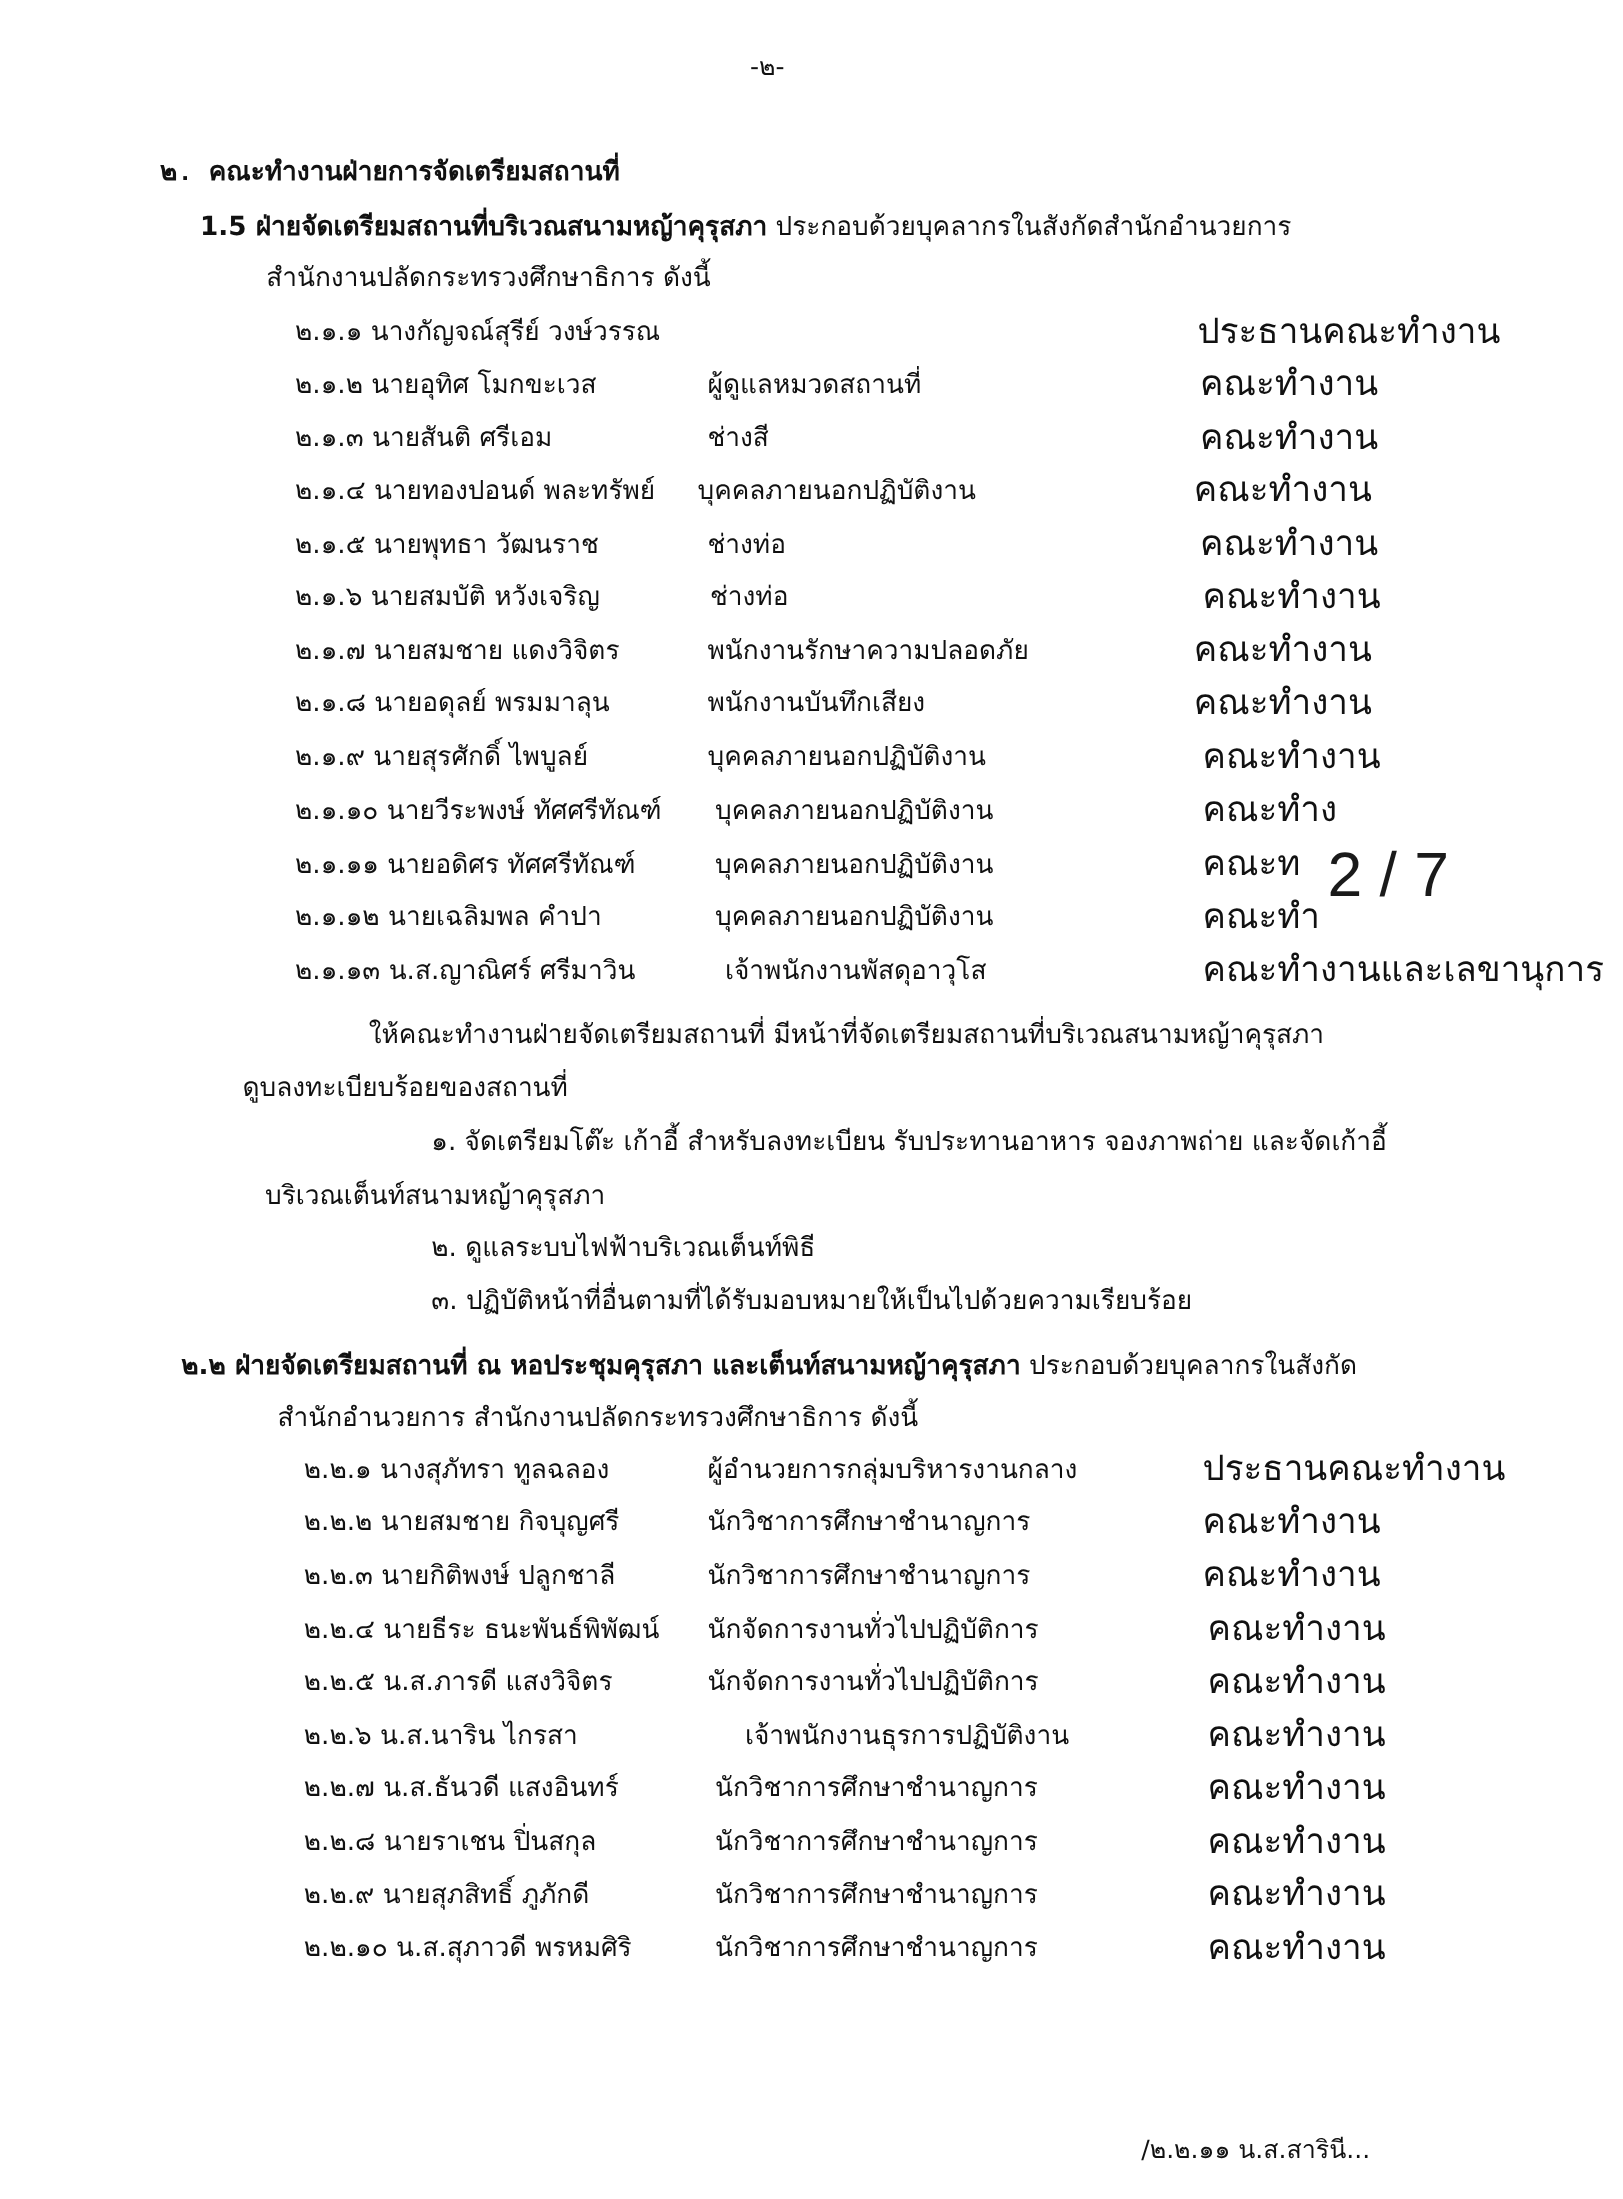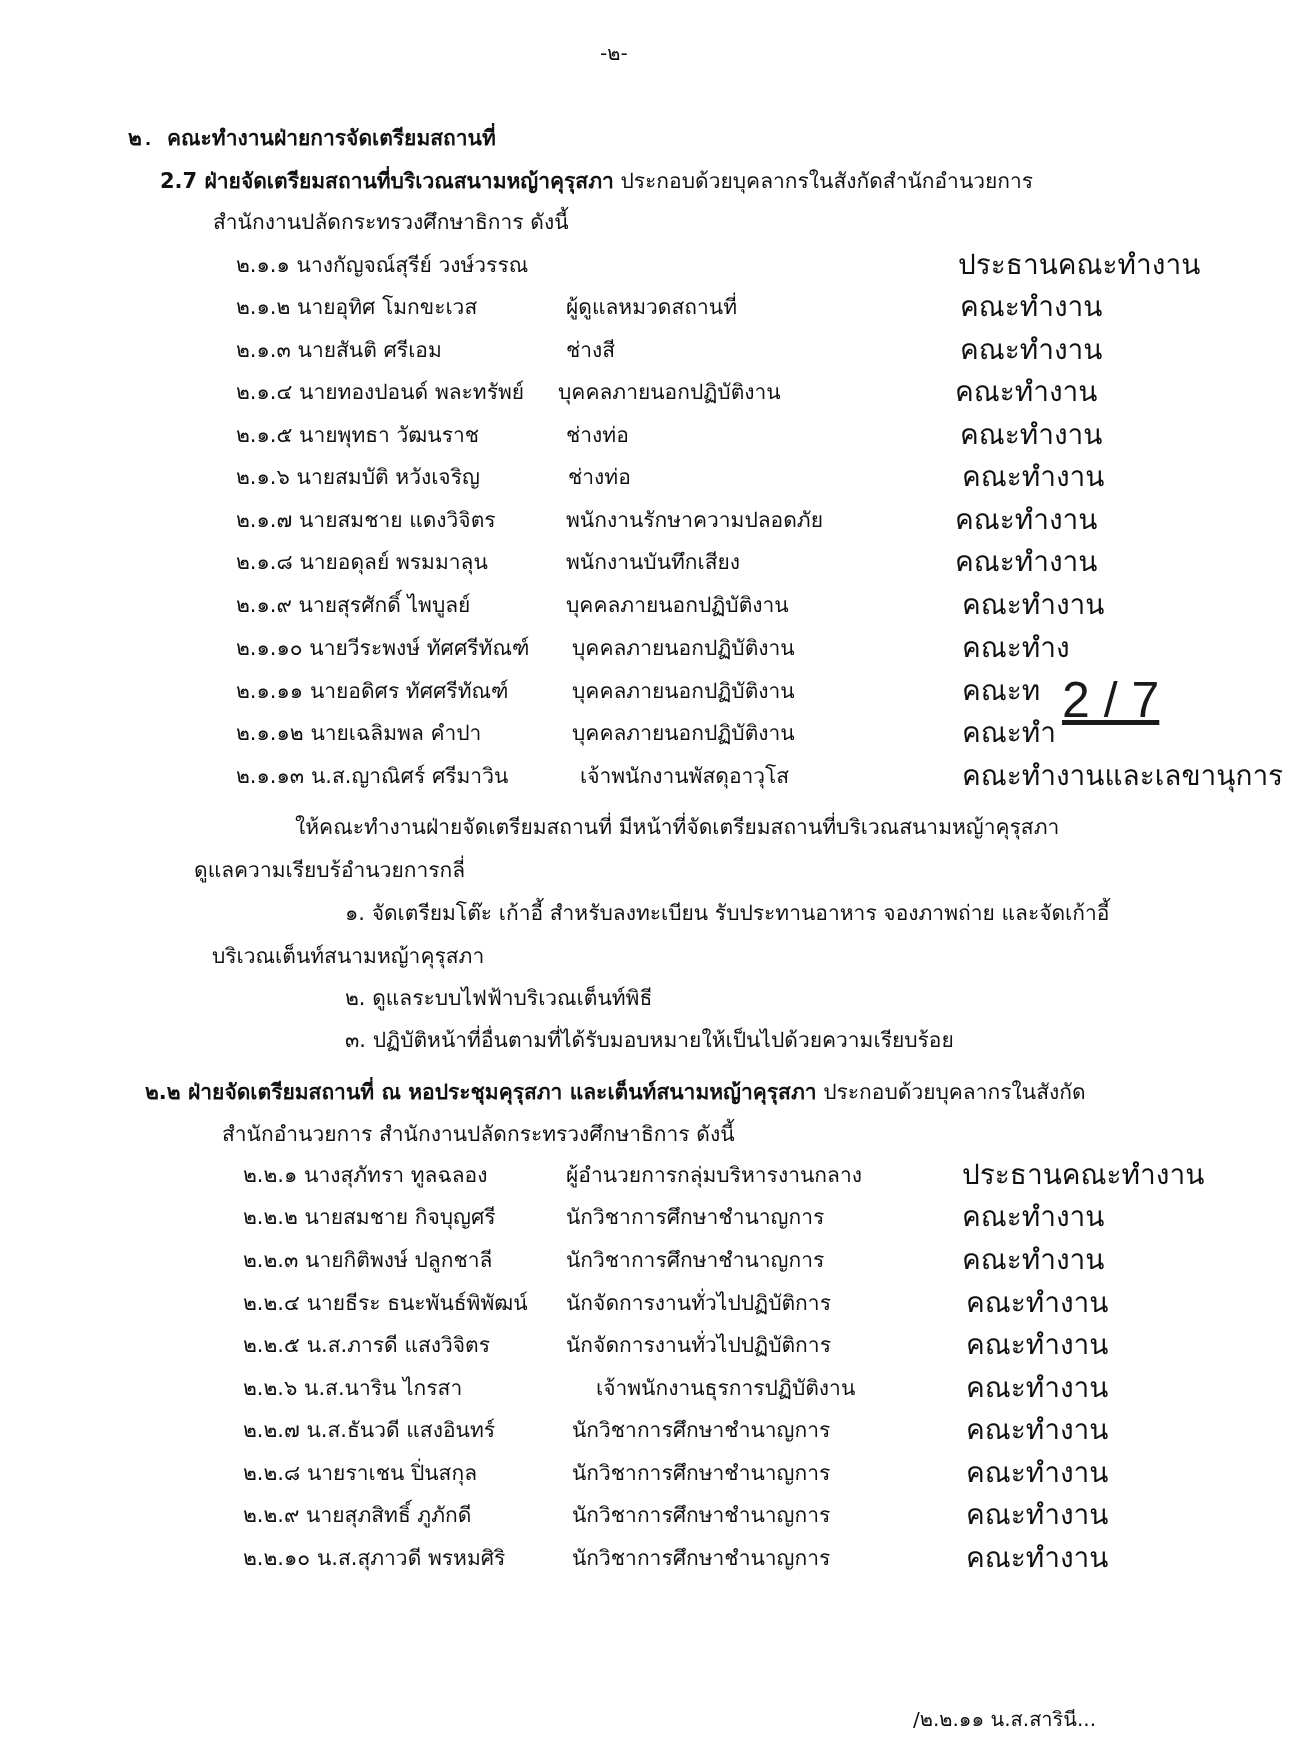--- a/index.html
+++ b/index.html
@@ -20,34 +20,34 @@
   .row .pos { position: absolute; left: 566px; white-space: nowrap; font-size: 21px; line-height: 30px; }
   .row .role { position: absolute; left: 960px; white-space: nowrap; font-size: 28px; line-height: 30px; }
   .duty-intro { left: 295px; top: 812px; }
   .duty-intro2 { left: 194px; top: 855px; }
   .duty1 { left: 345px; top: 898px; }
   .duty1b { left: 212px; top: 941px; }
   .duty2 { left: 345px; top: 983px; }
   .duty3 { left: 345px; top: 1025px; }
   .h22 { left: 145px; top: 1077px; }
   .h22b { left: 222px; top: 1119px; }
-  .stamp { position: absolute; left: 1062px; top: 670px; font-family: "Liberation Sans", sans-serif; font-size: 50px; line-height: 60px; color: #1a1a1a; text-decoration: underline; }
+  .stamp { position: absolute; left: 1062px; top: 670px; font-family: "Liberation Sans", sans-serif; font-size: 50px; line-height: 60px; color: #1a1a1a; }
   .cont { left: 913px; top: 1704px; font-size: 20px; }
 </style>
 </head>
 <body>
 
 <div class="page">
 
   <div class="t pageno">-๒-</div>
 
   <div class="t b h2">๒. คณะทำงานฝ่ายการจัดเตรียมสถานที่</div>
 
   <div class="t h21">
-    <span class="b">2.7 ฝ่ายจัดเตรียมสถานที่บริเวณสนามหญ้าคุรุสภา</span><span> ประกอบด้วยบุคลากรในสังกัดสำนักอำนวยการ</span>
+    <span class="b">1.5 ฝ่ายจัดเตรียมสถานที่บริเวณสนามหญ้าคุรุสภา</span><span> ประกอบด้วยบุคลากรในสังกัดสำนักอำนวยการ</span>
   </div>
   <div class="t h21b">สำนักงานปลัดกระทรวงศึกษาธิการ ดังนี้</div>
 
   <div class="row" style="top:250px">
     <span class="num"><span>๒.๑.๑</span> <span>นางกัญจณ์สุรีย์ วงษ์วรรณ</span></span>
     <span class="role" style="left:958px">ประธานคณะทำงาน</span>
   </div>
   <div class="row" style="top:292px">
     <span class="num"><span>๒.๑.๒</span> <span>นายอุทิศ โมกขะเวส</span></span>
     <span class="pos">ผู้ดูแลหมวดสถานที่</span>
@@ -105,21 +105,21 @@
   </div>
   <div class="row" style="top:761px">
     <span class="num"><span>๒.๑.๑๓</span> <span>น.ส.ญาณิศร์ ศรีมาวิน</span></span>
     <span class="pos" style="left:580px">เจ้าพนักงานพัสดุอาวุโส</span>
     <span class="role" style="left:962px">คณะทำงานและเลขานุการ</span>
   </div>
 
   <div class="stamp">2 / 7</div>
 
   <div class="t duty-intro">ให้คณะทำงานฝ่ายจัดเตรียมสถานที่ มีหน้าที่จัดเตรียมสถานที่บริเวณสนามหญ้าคุรุสภา</div>
-  <div class="t duty-intro2">ดูแลความเรียบร้อำนวยการกลี่</div>
+  <div class="t duty-intro2">ดูบลงทะเบียบร้อยของสถานที่</div>
   <div class="t duty1">๑. จัดเตรียมโต๊ะ เก้าอี้ สำหรับลงทะเบียน รับประทานอาหาร จองภาพถ่าย และจัดเก้าอี้</div>
   <div class="t duty1b">บริเวณเต็นท์สนามหญ้าคุรุสภา</div>
   <div class="t duty2">๒. ดูแลระบบไฟฟ้าบริเวณเต็นท์พิธี</div>
   <div class="t duty3">๓. ปฏิบัติหน้าที่อื่นตามที่ได้รับมอบหมายให้เป็นไปด้วยความเรียบร้อย</div>
 
   <div class="t h22">
     <span class="b">๒.๒ ฝ่ายจัดเตรียมสถานที่ ณ หอประชุมคุรุสภา และเต็นท์สนามหญ้าคุรุสภา</span><span> ประกอบด้วยบุคลากรในสังกัด</span>
   </div>
   <div class="t h22b">สำนักอำนวยการ สำนักงานปลัดกระทรวงศึกษาธิการ ดังนี้</div>
 

